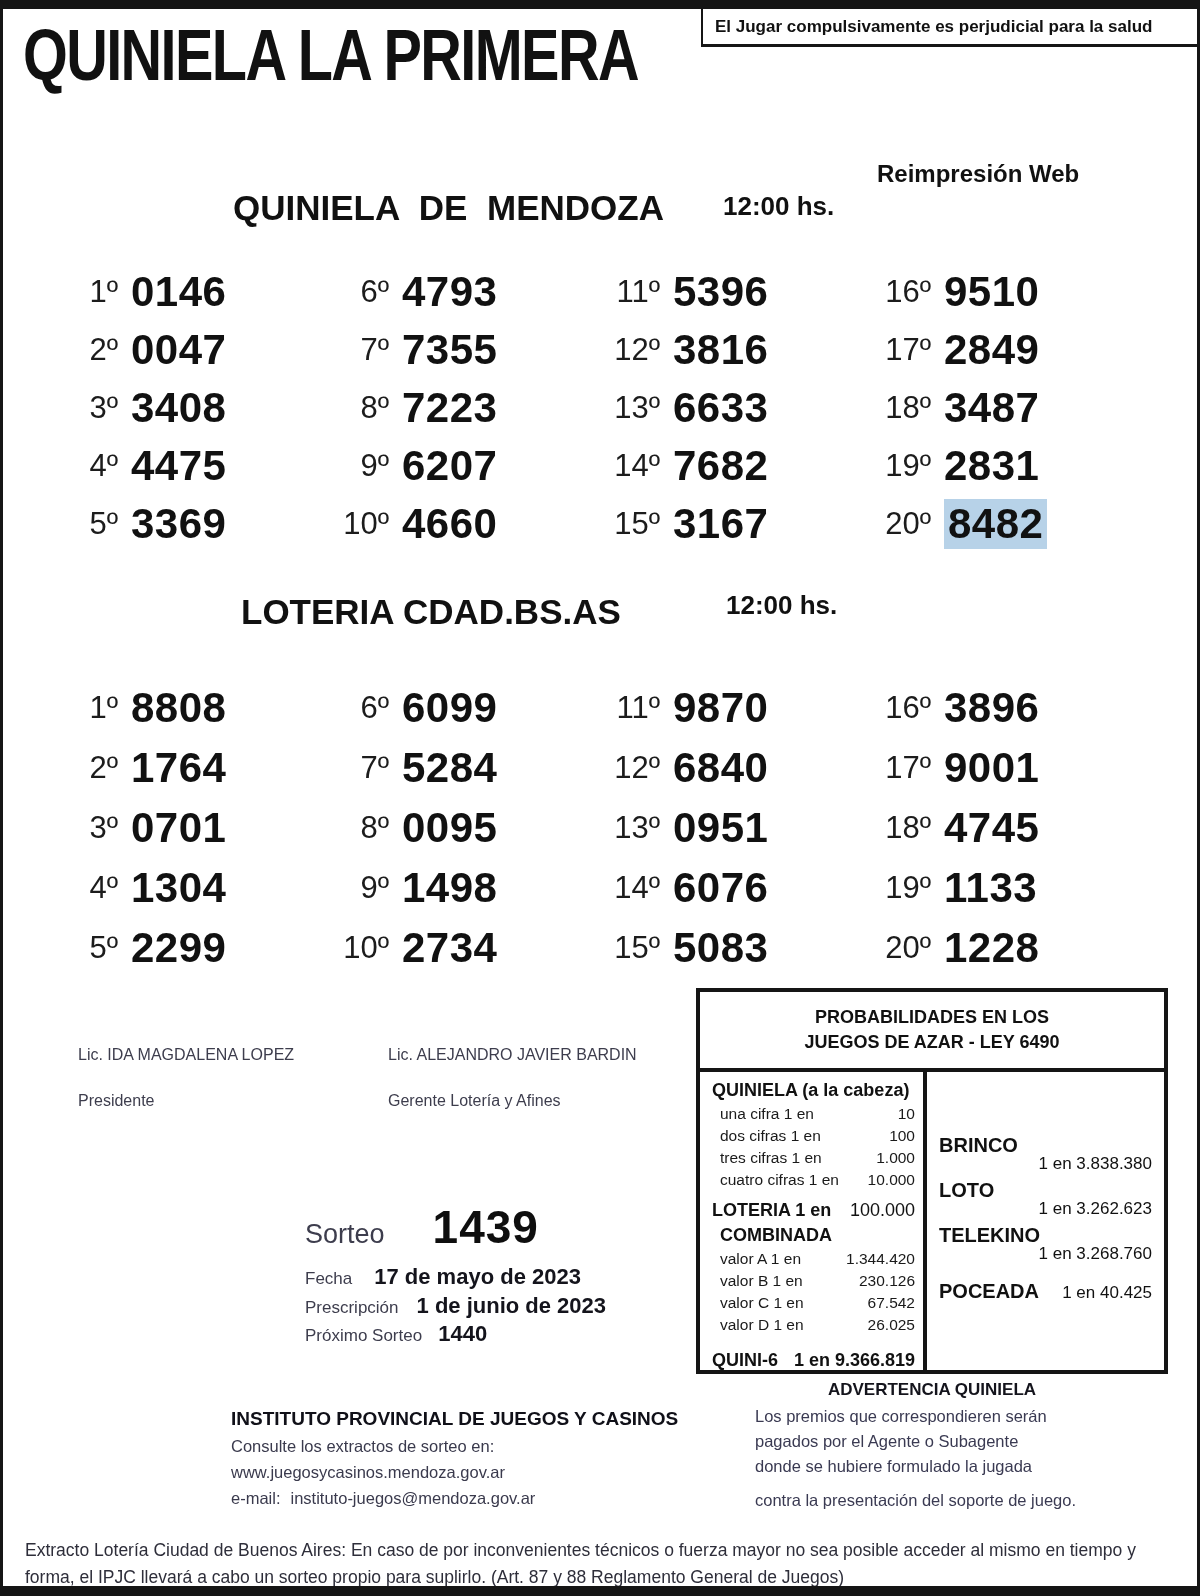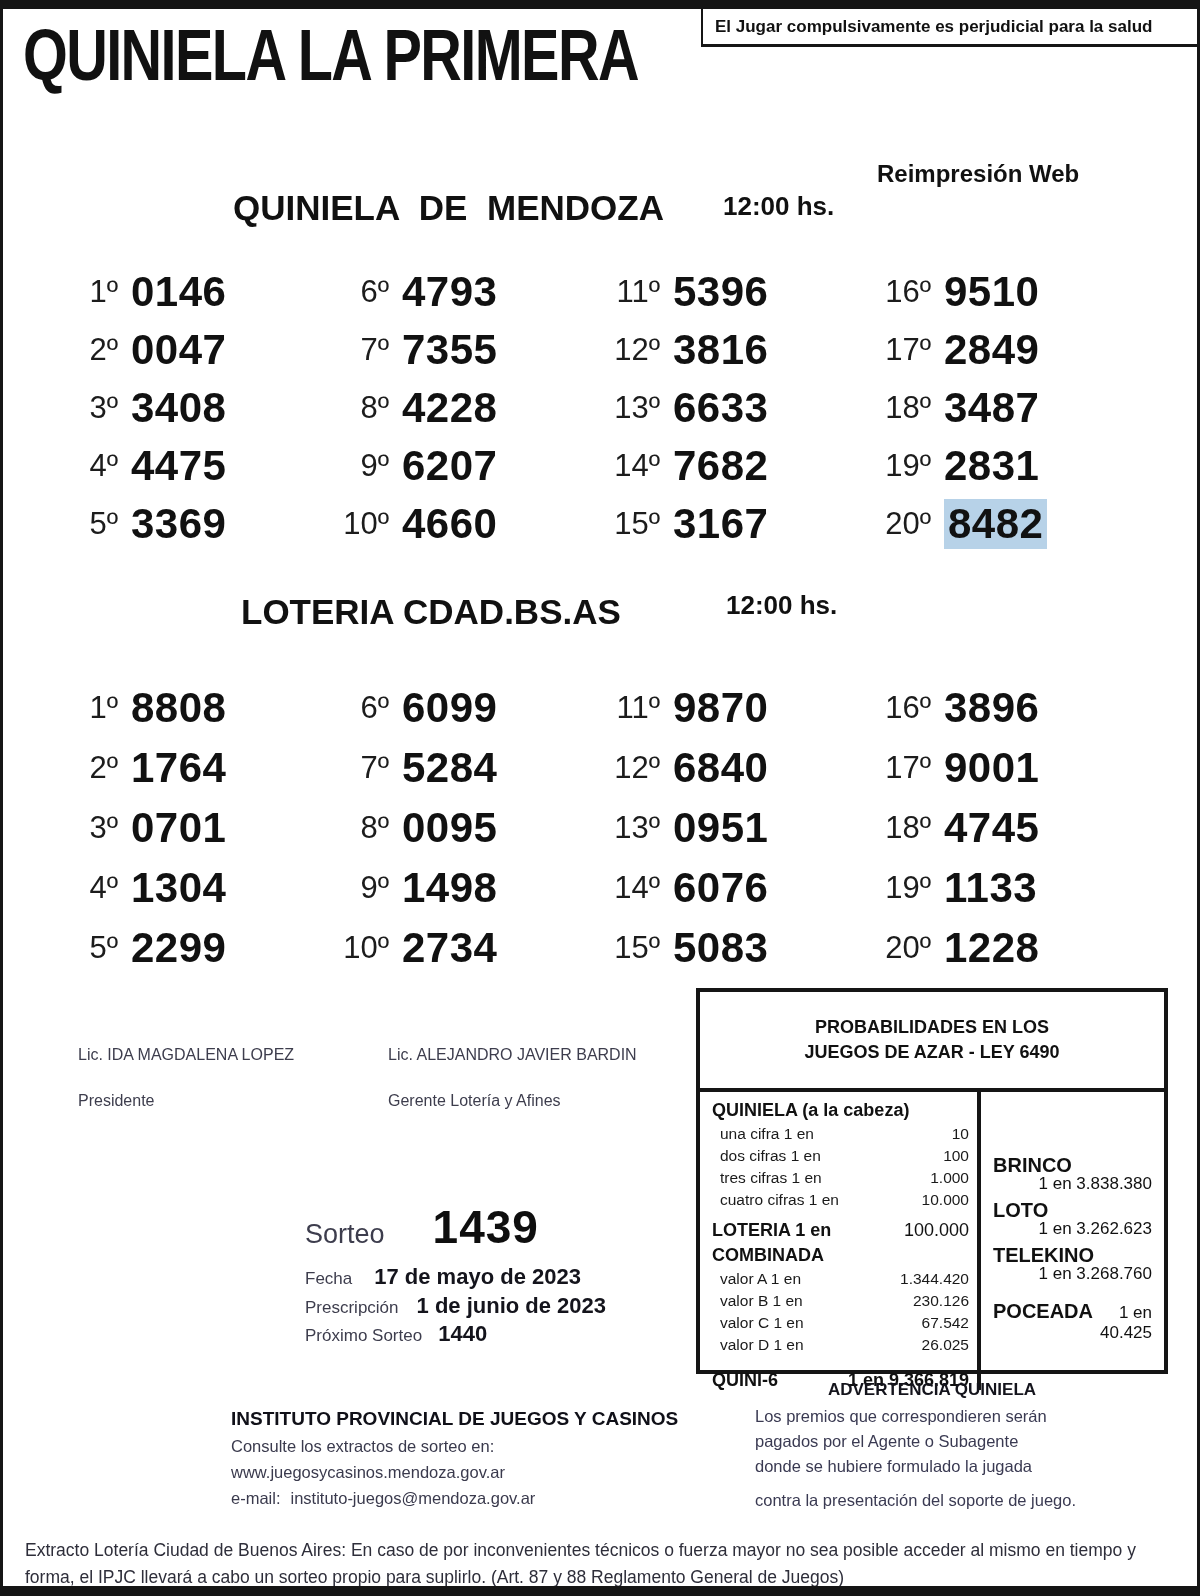--- a/index.html
+++ b/index.html
@@ -47,26 +47,26 @@
   .sorteo-label { font-size:27px; color:#3d3d4d; }
   .sorteo-num { font-size:46px; font-weight:900; margin-left:48px; color:#0e0e0e; letter-spacing:1px; }
   .info-row { position:absolute; left:302px; font-size:17px; color:#3d3d4d; white-space:nowrap; }
   .info-row .val { font-weight:bold; color:#14141c; font-size:22px;margin-top:16px; }
   #row-fecha { top:1264px; } #row-fecha .val { margin-left:22px; }
   #row-presc { top:1293px; } #row-presc .val { margin-left:18px; }
   #row-prox  { top:1321px; } #row-prox .val  { margin-left:16px; }
 
   .prob-box { position:absolute; left:693px; top:988px; width:472px; height:386px; border:4px solid #151515; background:#fff; }
   .prob-head {
-    height:100px; border-bottom:4px solid #151515; display:flex; flex-direction:column;
+    height:80px; border-bottom:4px solid #151515; display:flex; flex-direction:column;
     justify-content:center; align-items:center; text-align:center;
     font-weight:bold; font-size:18px; line-height:25px;
   }
   .prob-body { display:flex; height:298px; }
-  .prob-left { width:281px; border-right:4px solid #151515; padding:8px 8px 0 12px; }
+  .prob-left { width:227px; border-right:4px solid #151515; padding:8px 8px 0 12px; }
   .prob-right { flex:1; padding:62px 12px 8px 12px; }
   .pl-header { font-size:18px; font-weight:bold; margin-bottom:2px; white-space:nowrap; }
   .pl-row { display:flex; justify-content:space-between; font-size:15.5px; line-height:22px; padding-left:8px; color:#1a1a1a; }
   .pl-strong { display:flex; justify-content:space-between; font-size:18px; font-weight:bold; margin-top:9px; white-space:nowrap; }
   .pl-strong .v { font-weight:normal; }
   .pl-quini { margin-top:14px; }
   .pl-quini .mid { font-weight:bold; margin-left:14px; }
   .game { margin-bottom:5px; }
   .game .game-name { font-size:20px; font-weight:bold; }
   .game .game-val { display:block; text-align:right; font-size:17px; margin-top:-3px; }
@@ -123,21 +123,21 @@
       <div class="cell">
         <span class="pos">6º</span>
         <span class="num">4793</span>
       </div>
       <div class="cell">
         <span class="pos">7º</span>
         <span class="num">7355</span>
       </div>
       <div class="cell">
         <span class="pos">8º</span>
-        <span class="num">4228</span>
+        <span class="num">7223</span>
       </div>
       <div class="cell">
         <span class="pos">9º</span>
         <span class="num">6207</span>
       </div>
       <div class="cell">
         <span class="pos">10º</span>
         <span class="num">4660</span>
       </div>
       <div class="cell">
@@ -314,21 +314,21 @@
             </div>
             <div class="pl-row">
               <span>cuatro cifras 1 en</span>
               <span class="v">10.000</span>
             </div>
           </div>
         <div class="pl-strong">
           <span>LOTERIA  1 en</span>
           <span class="v">100.000</span>
         </div>
-        <div class="pl-header" style="margin-top:4px;">COMBINADA</div>
+        <div class="pl-header" style="margin-top:4px;margin-left:8px;">COMBINADA</div>
         <div id="combinada-rows">
             <div class="pl-row">
               <span>valor A 1 en</span>
               <span class="v">1.344.420</span>
             </div>
             <div class="pl-row">
               <span>valor B 1 en</span>
               <span class="v">230.126</span>
             </div>
             <div class="pl-row">

